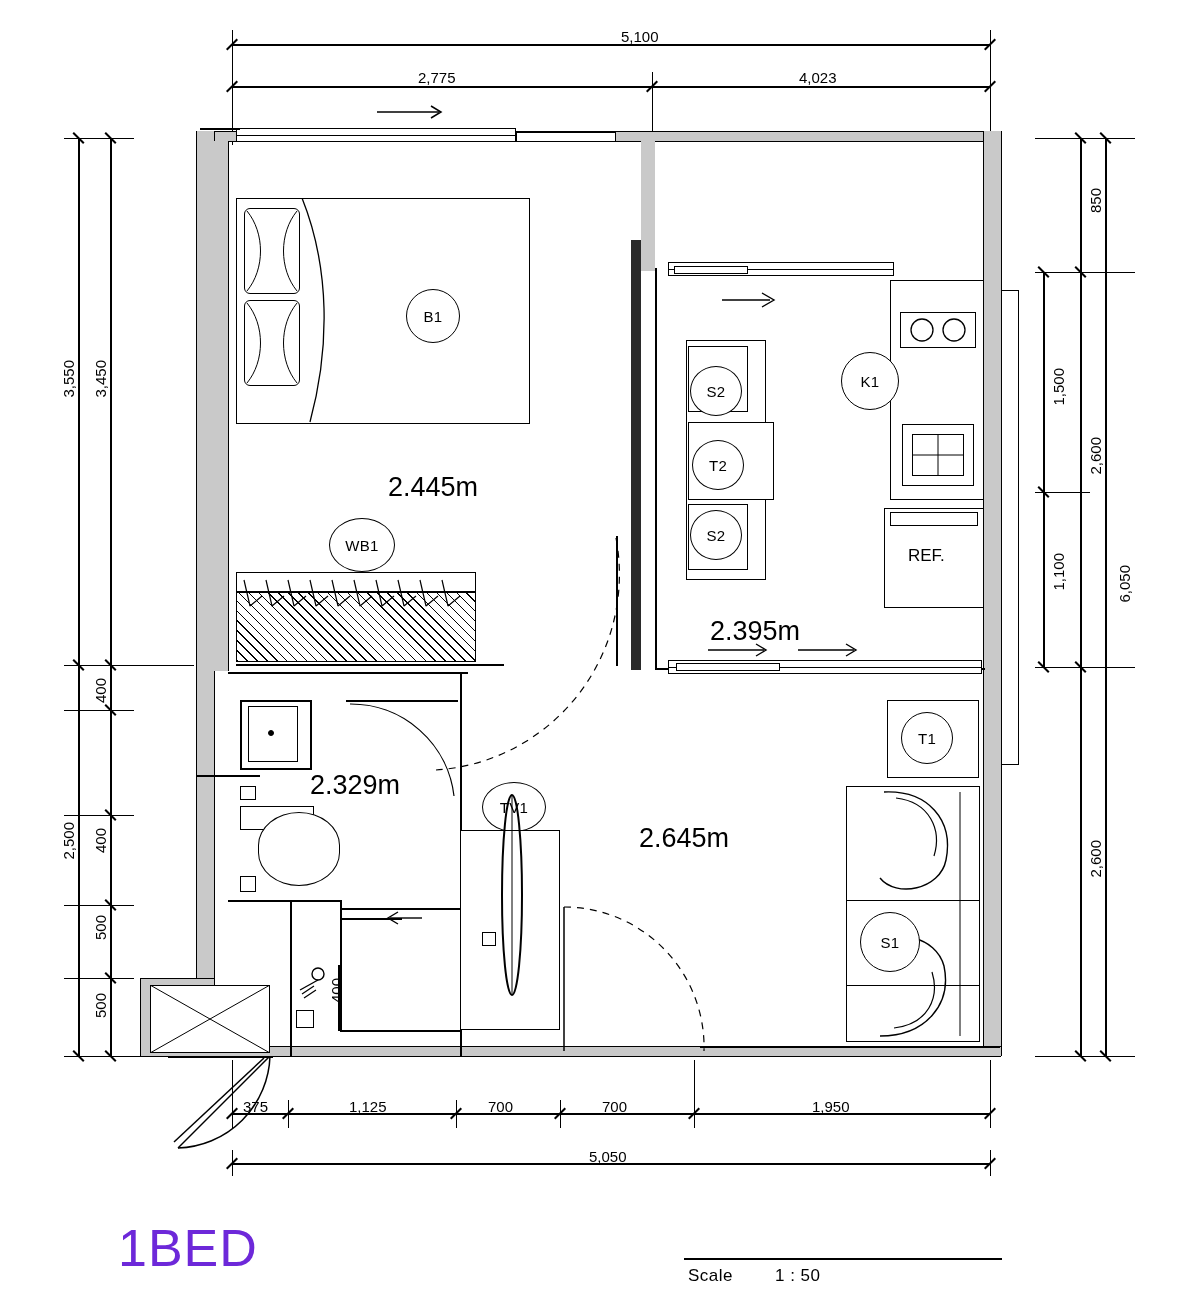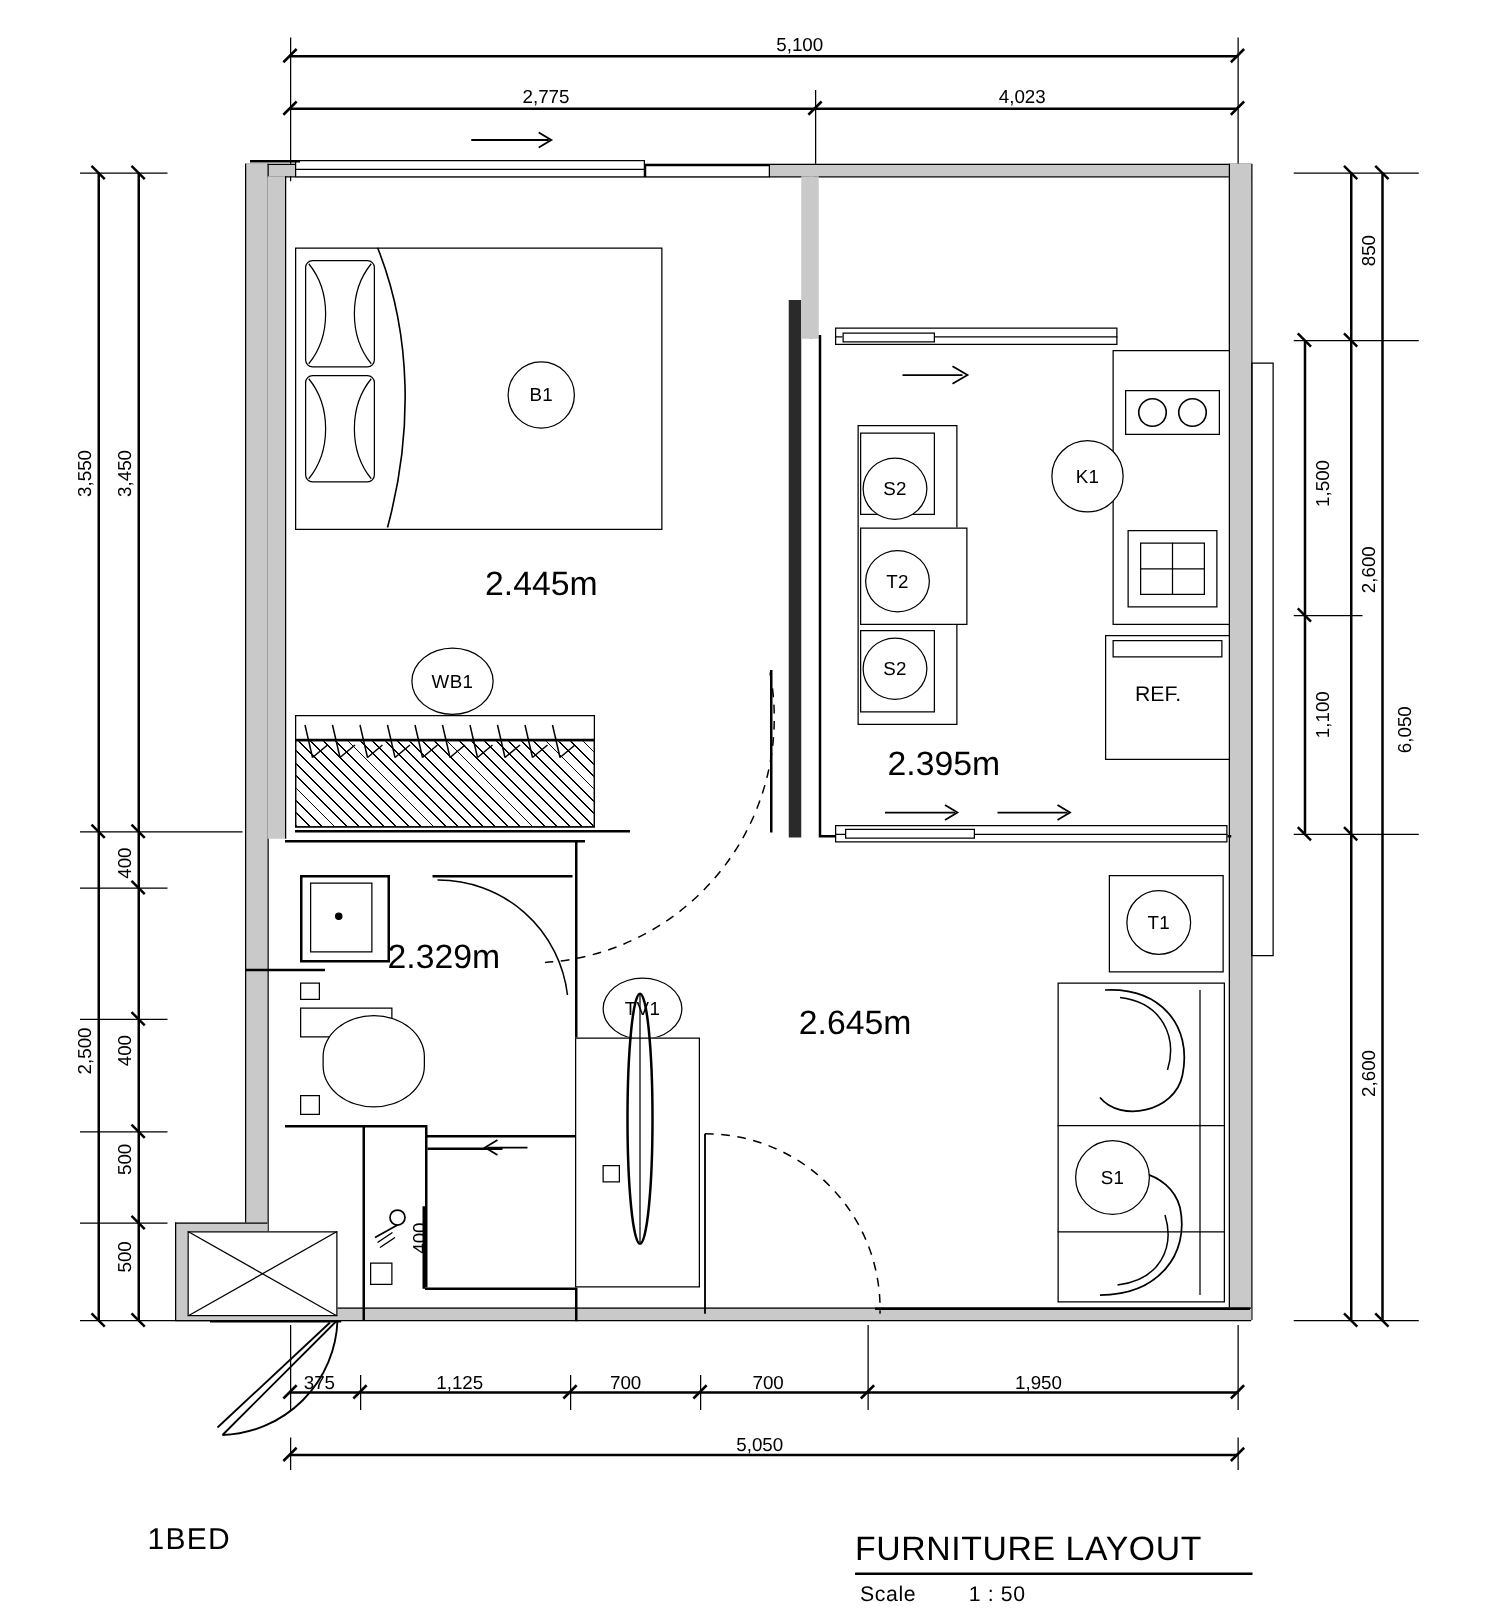--- a/index.html
+++ b/index.html
@@ -10,24 +10,24 @@
   .v{width:1px;}
   .h2{height:2px;}
   .v2{width:2px;}
   .wallfill{position:absolute;background:#c9c9c9;}
   .box{position:absolute;border:1px solid #000;box-sizing:border-box;background:#fff;}
   .boxn{position:absolute;border:1px solid #000;box-sizing:border-box;background:transparent;}
   .tag{position:absolute;border:1.5px solid #000;border-radius:50%;background:#fff;
        display:flex;align-items:center;justify-content:center;font-size:15px;letter-spacing:.3px;}
   .dimtxt{position:absolute;font-size:15px;color:#000;white-space:nowrap;}
   .dimtxt.v{writing-mode:vertical-rl;transform:rotate(180deg);width:auto;background:transparent;}
-  .roomdim{position:absolute;font-size:27px;color:#000;white-space:nowrap;}
+  .roomdim{position:absolute;font-size:27px;color:#000;white-space:nowrap;margin-top:20px;}
   .tick{position:absolute;width:2px;height:15px;background:#000;transform:rotate(45deg);}
   .tickv{position:absolute;width:15px;height:2px;background:#000;transform:rotate(45deg);}
-  .title-1bed{position:absolute;font-size:24px;color:#000000;letter-spacing:1px;}
+  .title-1bed{position:absolute;font-size:52px;color:#6d28d9;letter-spacing:1px;}
   .title-fl{position:absolute;font-size:27px;color:#000;letter-spacing:.5px;}
   .title-scale{position:absolute;font-size:17px;color:#000;letter-spacing:.5px;}
   .hatch{position:absolute;
     background-image:repeating-linear-gradient(45deg,#000 0 1px,transparent 1px 7px);}
   .toilet{position:absolute;border:1.5px solid #000;border-radius:50%/45%;background:#fff;}
 </style>
 </head>
 <body>
 
 <div id="page">
@@ -339,18 +339,17 @@
     <line x1="26" y1="0" x2="26" y2="42" stroke="#000" stroke-width="1"></line>
     <line x1="0" y1="21" x2="52" y2="21" stroke="#000" stroke-width="1"></line>
   </svg>
   <div class="tag" style="left:841px;top:352px;width:56px;height:56px;">K1</div>
 
   <div class="box" style="left:884px;top:508px;width:100px;height:100px;"></div>
   <div class="box" style="left:890px;top:512px;width:88px;height:14px;"></div>
   <div class="dimtxt" style="left:908px;top:546px;font-size:17px;">REF.</div>
 
   <div class="title-1bed" style="left:118px;top:1218px;">1BED</div>
-  <div class="title-fl" style="left:684px;top:1224px;">FURNITURE LAYOUT</div>
   <div class="ln h2" style="left:684px;top:1258px;width:318px;"></div>
   <div class="title-scale" style="left:688px;top:1266px;">Scale</div>
   <div class="title-scale" style="left:775px;top:1266px;">1 : 50</div>
 
 </div>
 
 </body></html>

